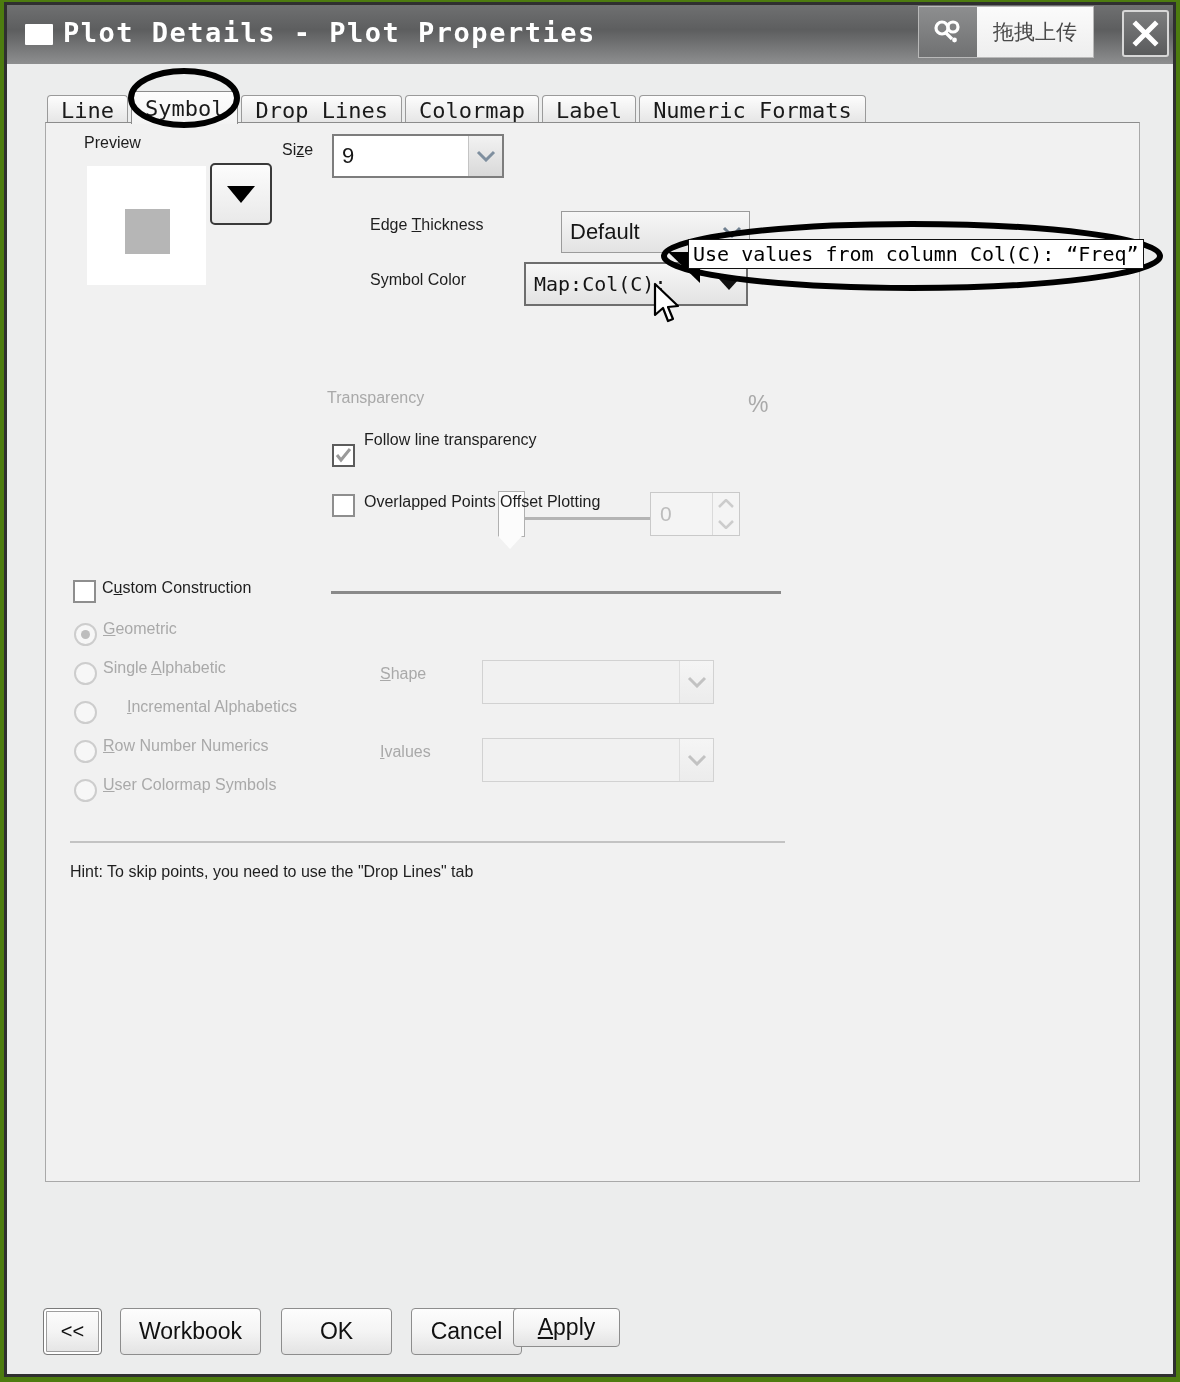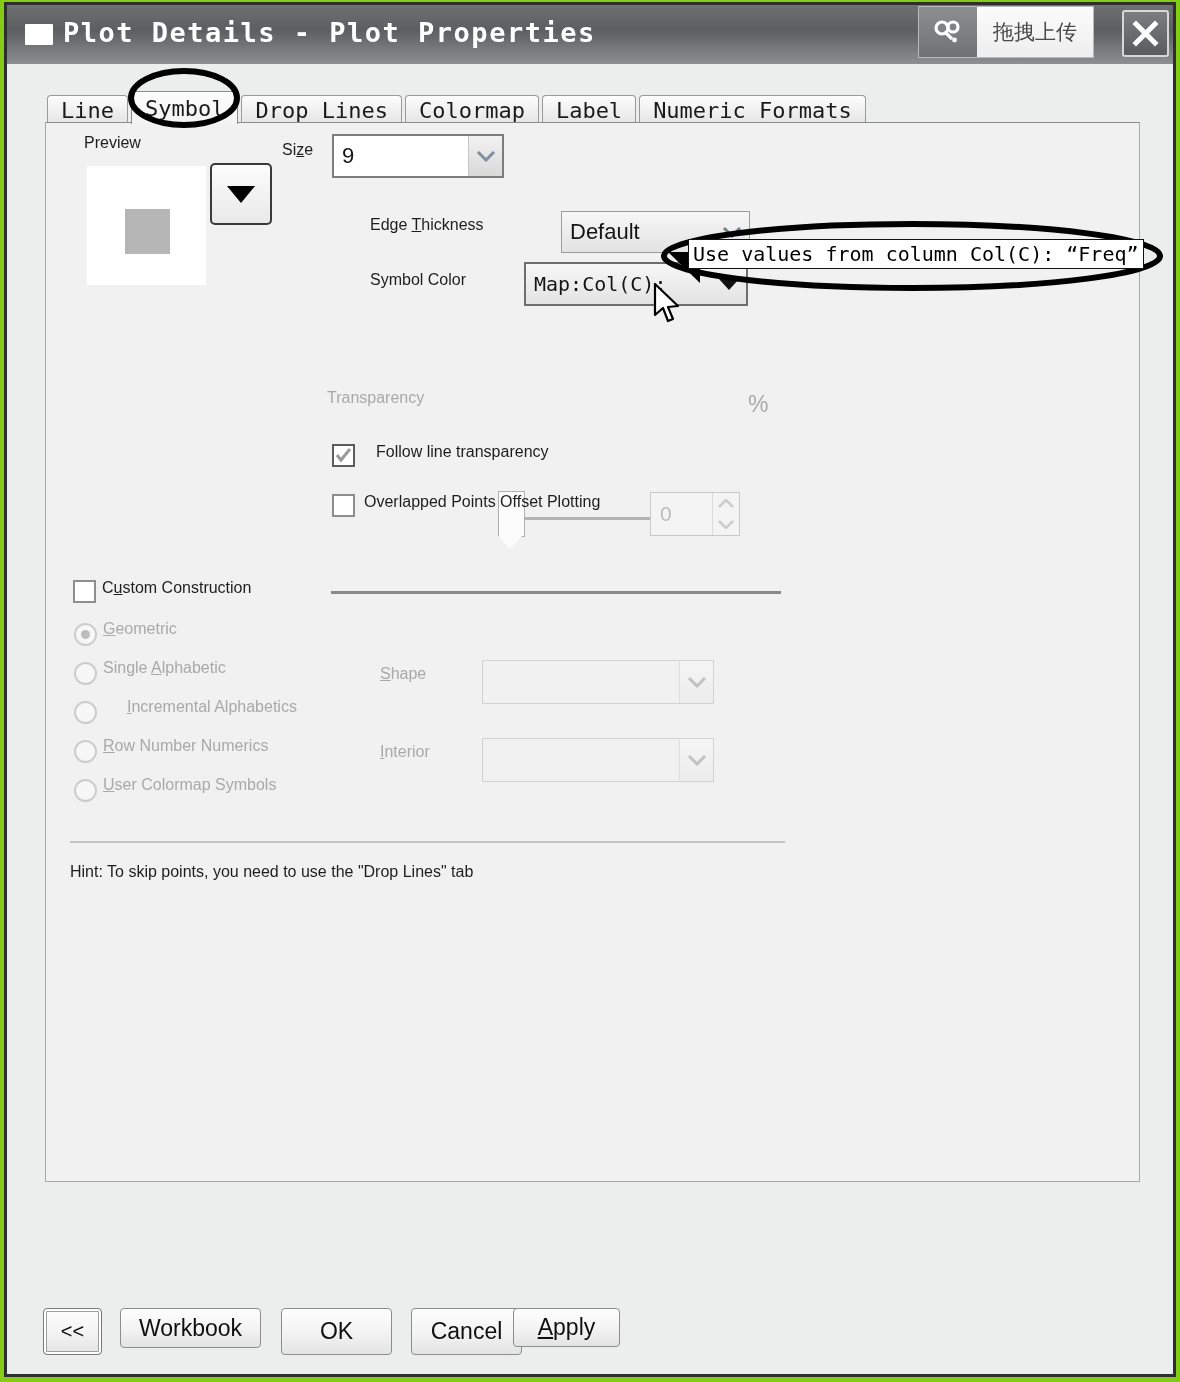--- a/index.html
+++ b/index.html
@@ -8,21 +8,21 @@
     background: #ffffff;
   }
   body {
     font-family: "Liberation Sans", sans-serif;
   }
   #screen {
     position: relative;
     width: 1180px;
     height: 1382px;
     overflow: hidden;
-    background: #84cc16;
+    background: #4d7c0f;
   }
 
   
   .window {
     position: absolute;
     left: 4px; top: 2px;
     width: 1172px;
     height: 1375px;
     background: #eceded;
     border: 3px solid #2f2f2f;
@@ -470,21 +470,21 @@
             </div>
         </div>
       </div>
       <div class="lbl dim" style="left:702px; top:268px; font-size:23px;">%</div>
 
       <div class="cbox" style="left:286px; top:321px;">
         <svg width="19" height="19" viewBox="0 0 19 19" aria-hidden="true">
             <path d="M3 9 L7 14 L16 3" fill="none" stroke="#9a9a9a" stroke-width="3"></path>
           </svg>
       </div>
-      <div class="lbl" style="left:318px; top:320px;margin-left:12px;">Follow line transparency</div>
+      <div class="lbl" style="left:318px; top:308px;">Follow line transparency</div>
 
       <div class="cbox light" style="left:286px; top:371px;"></div>
       <div class="lbl" style="left:318px; top:370px;">Overlapped Points Offset Plotting</div>
 
       <div class="cbox light" style="left:27px; top:457px;"></div>
       <div class="lbl" style="left:56px; top:456px;">
         <span>C</span><u class="acc">u</u><span>stom Construction</span>
       </div>
       <div class="divider" style="left:285px; top:468px; width:450px;"></div>
 
@@ -521,40 +521,40 @@
       <div class="combo disabled" style="left:436px; top:537px; width:232px; height:44px;">
         <div class="val"></div>
         <div class="arrow">
           <svg width="20" height="12" viewBox="0 0 20 12" aria-hidden="true">
               <path d="M2 2 L10 10 L18 2" fill="none" stroke="#c2c2c2" stroke-width="3"></path>
             </svg>
         </div>
       </div>
 
       <div class="lbl dim" style="left:334px; top:620px;">
-        <u class="acc">I</u><span>nterior</span>
+        <u class="acc">I</u><span>values</span>
       </div>
       <div class="combo disabled" style="left:436px; top:615px; width:232px; height:44px;">
         <div class="val"></div>
         <div class="arrow">
           <svg width="20" height="12" viewBox="0 0 20 12" aria-hidden="true">
               <path d="M2 2 L10 10 L18 2" fill="none" stroke="#c2c2c2" stroke-width="3"></path>
             </svg>
         </div>
       </div>
 
       <div class="divider thin" style="left:24px; top:718px; width:715px;"></div>
       <div class="lbl" style="left:24px; top:740px;">Hint: To skip points, you need to use the "Drop Lines" tab</div>
 
     </div>
 
     <div class="btn focus" style="left:36px; top:1303px; width:59px; height:47px; font-size:20px;">
       <span>&lt;&lt;</span>
     </div>
-    <div class="btn" style="left:113px; top:1303px; width:141px; height:40px;">
+    <div class="btn" style="left:113px; top:1303px; width:141px; height:47px;">
       <span>Workbook</span>
     </div>
     <div class="btn" style="left:274px; top:1303px; width:111px; height:47px;">
       <span>OK</span>
     </div>
     <div class="btn" style="left:404px; top:1303px; width:111px; height:47px;">
       <span>Cancel</span>
     </div>
     <div class="btn" style="left:506px; top:1303px; width:107px; height:39px;">
       <span><u class="acc">A</u><span>pply</span></span>

